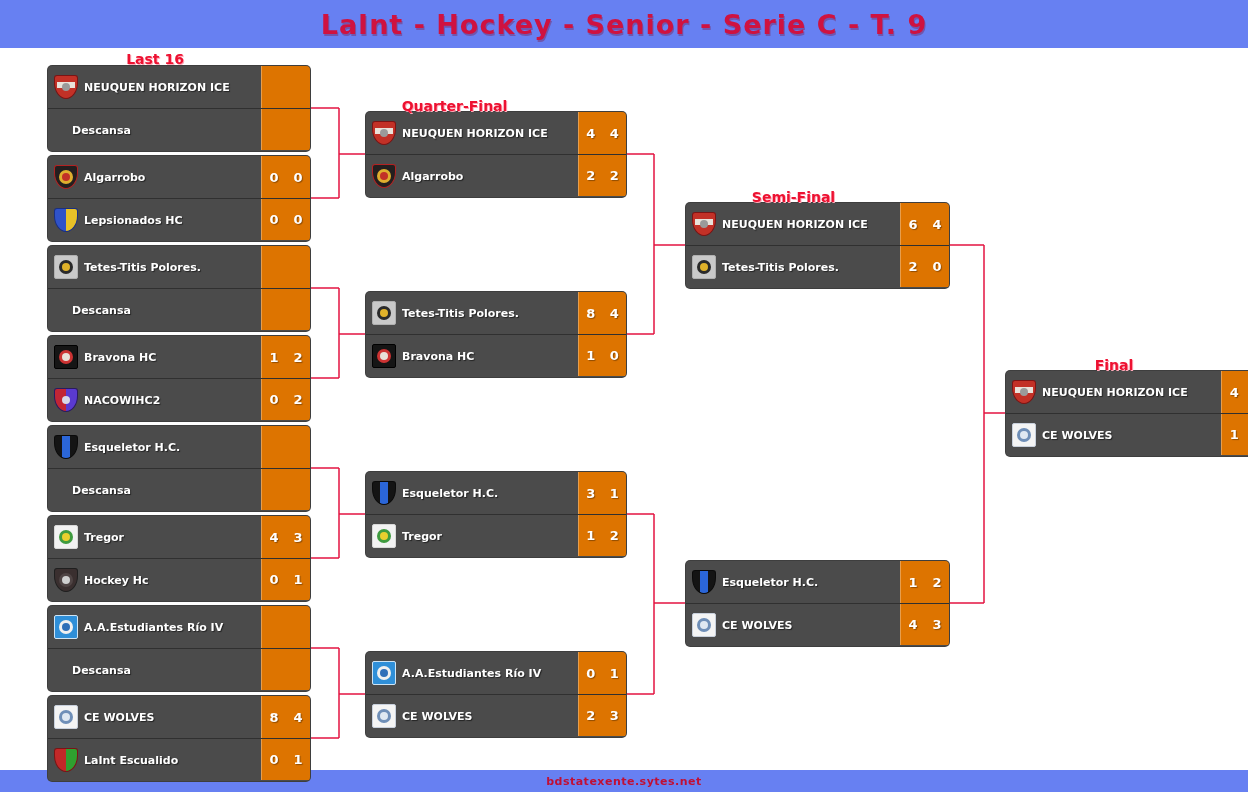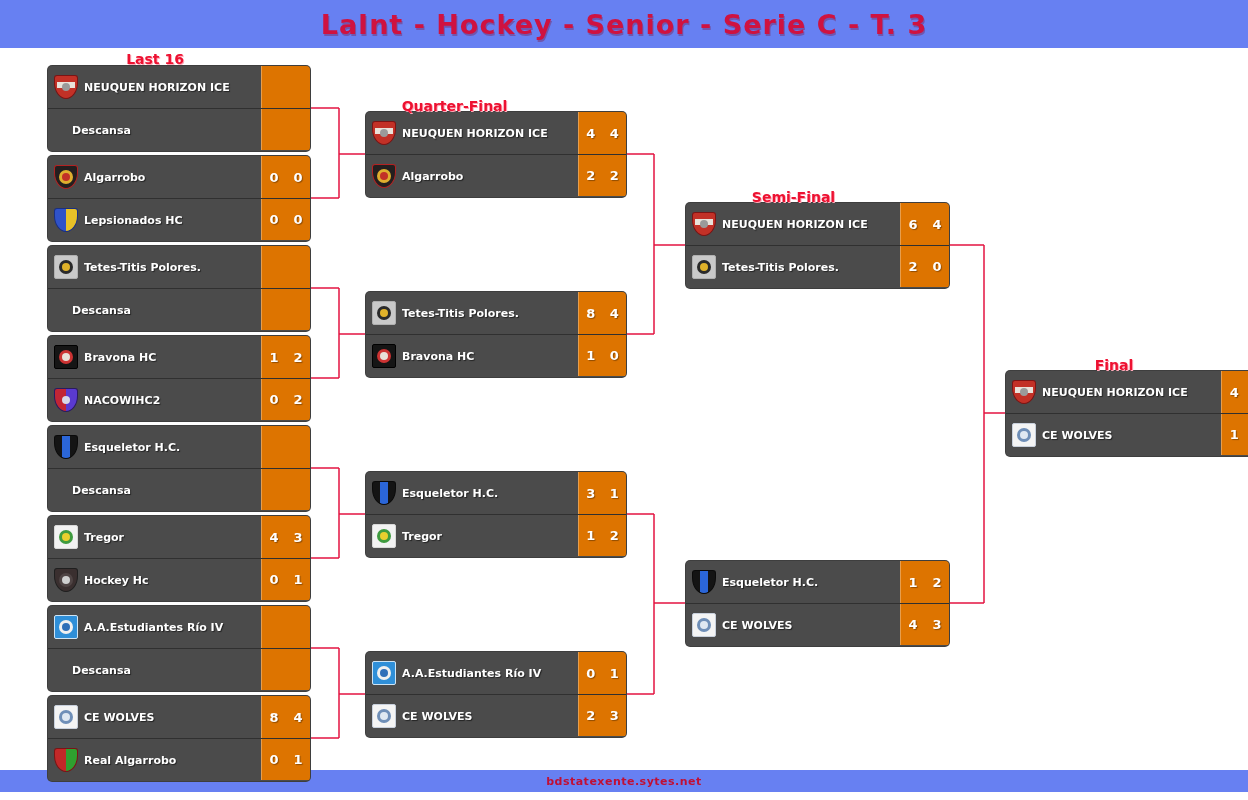--- a/index.html
+++ b/index.html
@@ -69,21 +69,21 @@
   .logo .band{position:absolute;left:2px;right:2px;top:28%;height:26%;}
   .logo .dot{position:absolute;left:50%;top:50%;transform:translate(-50%,-50%);
     width:14px;height:14px;border-radius:50%;}
   .logo .inner{position:absolute;left:50%;top:50%;transform:translate(-50%,-50%);
     width:8px;height:8px;border-radius:50%;}
 </style>
 </head>
 <body>
 
 <div class="header">
-  <div class="title">LaInt - Hockey - Senior - Serie C - T. 3</div>
+  <div class="title">LaInt - Hockey - Senior - Serie C - T. 9</div>
 </div>
 
 <div id="bracket">
   <svg id="connectors" width="1248" height="800" viewBox="0 0 1248 800">
       <path d="M266 108 H295 M266 198 H295 M295 108 V198 M295 154 H322 M266 288 H295 M266 378 H295 M295 288 V378 M295 334 H322 M266 468 H295 M266 558 H295 M295 468 V558 M295 514 H322 M266 648 H295 M266 738 H295 M295 648 V738 M295 694 H322 M582 154 H610 M582 334 H610 M610 154 V334 M610 245 H642 M582 514 H610 M582 694 H610 M610 514 V694 M610 603 H642 M905 245 H940 M905 603 H940 M940 245 V603 M940 413 H962" fill="none" stroke="#e31441" stroke-width="1.5"></path>
     </svg>
 <div class="round-label" style="left: 4px; top: 51px; width: 214px;">Last 16</div>
     <div class="match" style="left: 4px; top: 66px; width: 262px;">
       <div class="team-row">
         <div class="logo shield" style="background: rgb(194, 49, 39); border: 1px solid rgb(122, 20, 20);">
@@ -212,21 +212,21 @@
           <div class="inner" style="background: rgb(223, 232, 242);"></div>
         </div>
         <div class="team-name">CE WOLVES</div>
         <div class="score-box" style="width: 48px;">
           <span>8</span>
           <span>4</span>
         </div>
       </div>
       <div class="team-row second">
         <div class="logo shield" style="background: linear-gradient(to right, rgb(194, 40, 40) 0%, rgb(194, 40, 40) 50%, rgb(47, 160, 47) 50%, rgb(47, 160, 47) 100%); border: 1px solid rgb(122, 20, 20);"></div>
-        <div class="team-name">Real Algarrobo</div>
+        <div class="team-name">LaInt Escualido</div>
         <div class="score-box" style="width: 48px;">
           <span>0</span>
           <span>1</span>
         </div>
       </div>
     </div>
     <div class="round-label" style="left: 304px; top: 98px; width: 213px;">Quarter-Final</div>
     <div class="match" style="left: 322px; top: 112px; width: 260px;">
       <div class="team-row">
         <div class="logo shield" style="background: rgb(194, 49, 39); border: 1px solid rgb(122, 20, 20);">

